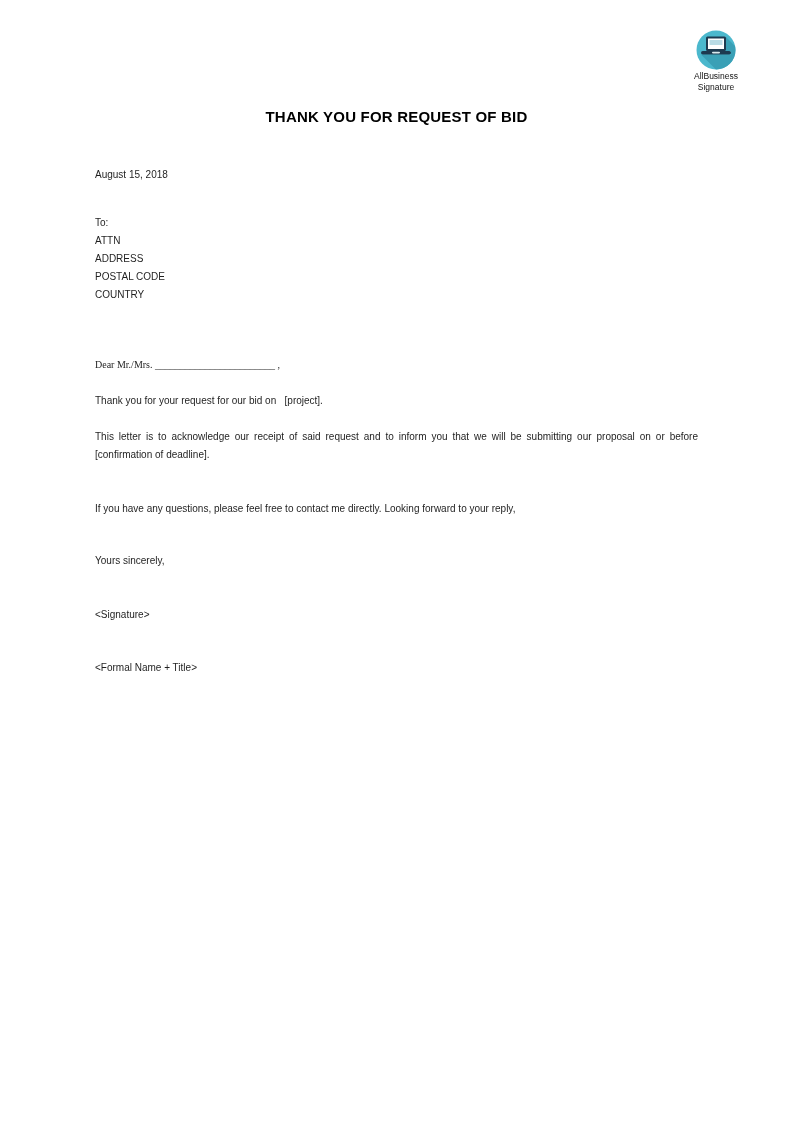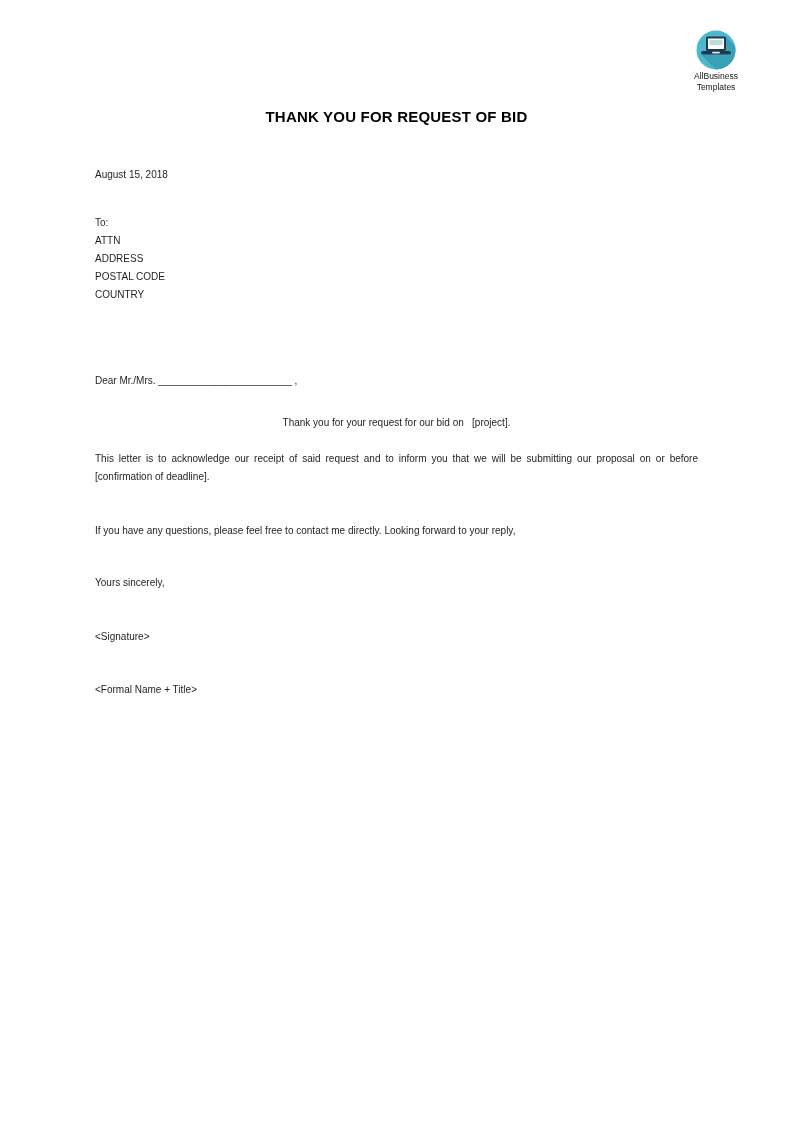--- a/index.html
+++ b/index.html
@@ -44,22 +44,22 @@
     margin: 92px 0 0 0;
     text-align: center;
     font-size: 15px;
     font-weight: bold;
     line-height: 18px;
     letter-spacing: 0.2px;
     color: #000000;
   }
   .date        { margin-top: 40px; }
   .recipient   { margin-top: 30px; }
-  .salutation  { margin-top: 68px; }
-  .para-1      { margin-top: 24px; text-align: center; }
+  .salutation  { margin-top: 52px; font-family: Liberation Serif, serif; }
+  .para-1      { margin-top: 18px; }
   .para-2      { margin-top: 18px; text-align: justify; }
   .para-3      { margin-top: 36px; }
   .closing     { margin-top: 34px; }
   .name-line   { margin-top: 17px; }
   .sig-line    { margin-top: 36px; }
   .formal-line { margin-top: 35px; }
 </style>
 </head>
 <body>
 
@@ -76,21 +76,21 @@
       <g clip-path="url(#logo-circle-clip)">
         <polygon points="30,7 41,18 41,41 21.4,41 5,24.6 35,24.6 35,21 30,21" fill="#3aa0b6"></polygon>
       </g>
       <rect x="10" y="6.5" width="20" height="14.5" rx="1.5" fill="#1d3a50"></rect>
       <rect x="12" y="8.5" width="16" height="10.5" fill="#ffffff"></rect>
       <rect x="13.5" y="10" width="13" height="5" fill="#b9dce6"></rect>
       <rect x="5" y="21" width="30" height="3.6" rx="1.8" fill="#1d3a50"></rect>
       <rect x="16" y="21.8" width="8" height="1.6" rx="0.8" fill="#d9e9ee"></rect>
     </svg>
     <div class="logo-text">AllBusiness</div>
-    <div class="logo-text">Templates</div>
+    <div class="logo-text">Signature</div>
   </div>
 
   <div class="content">
 
     <h1 class="title">THANK YOU FOR REQUEST OF BID</h1>
 
     <p class="letter-text date">August 15, 2018</p>
 
     <div class="recipient">
       <div class="letter-text">To:</div>

